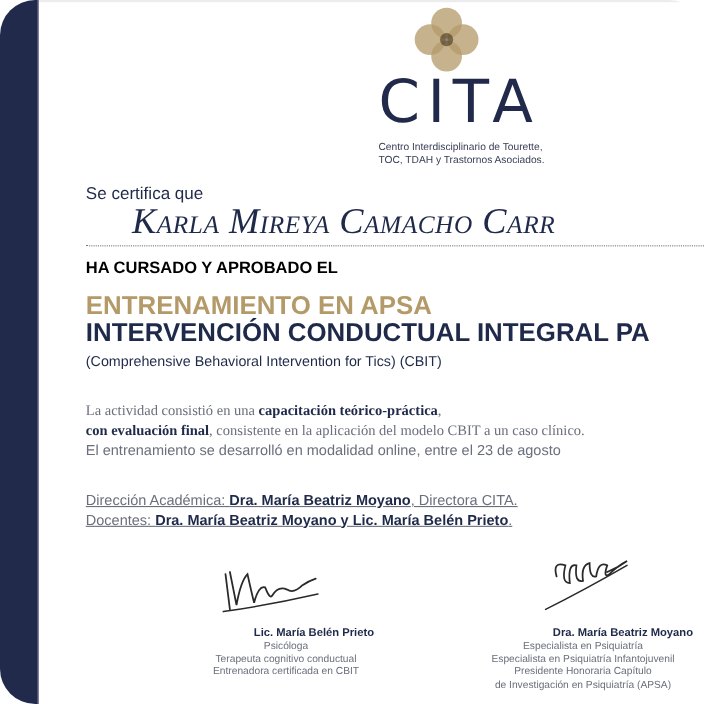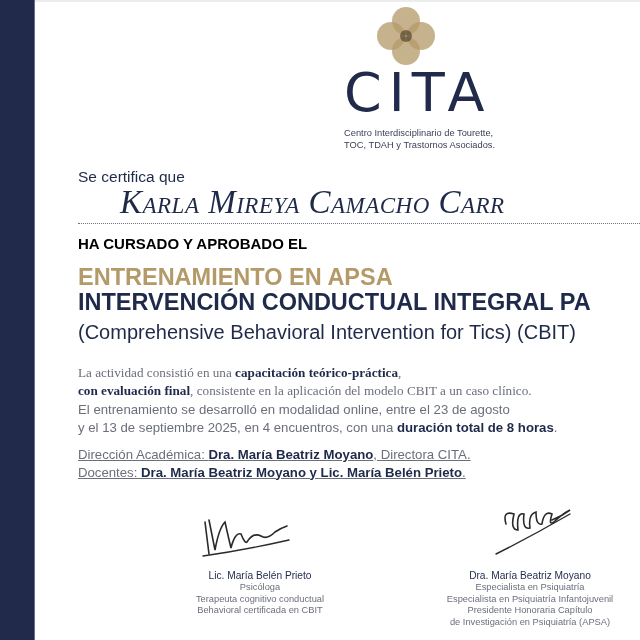--- a/index.html
+++ b/index.html
@@ -11,20 +11,21 @@
       background: #ffffff;
     }
     .page {
       position: relative;
       width: 640px;
       height: 640px;
       background: #ffffff;
       overflow: hidden;
       font-family: "Liberation Sans", "DejaVu Sans", sans-serif;
       color: #1f2a4a;
+      border-radius: 32px;
     }
     .top-strip {
       position: absolute;
       left: 0; top: 0;
       width: 640px; height: 2px;
       background: #ececec;
     }
     .left-band {
       position: absolute;
       left: 0; top: 0;
@@ -111,21 +112,21 @@
       left: 78px; top: 288px;
       font-size: 23.5px;
       font-weight: 700;
       line-height: 28px;
       color: #1f2a4a;
       white-space: nowrap;
     }
     .course-paren {
       position: absolute;
       left: 78px; top: 321px;
-      font-size: 20px;
+      font-size: 13px;
       color: #1f2a4a;
       white-space: nowrap;
     }
     .para {
       position: absolute;
       left: 78px;
       font-size: 13.2px;
       line-height: 17.5px;
       color: #6b6f7c;
       white-space: nowrap;
@@ -139,22 +140,23 @@
       position: absolute;
       text-align: center;
       color: #6b6f7c;
       font-size: 9.3px;
       line-height: 11.5px;
       white-space: nowrap;
     }
     .sig .sig-name {
       color: #1f2a4a;
       font-size: 10.2px;
-      font-weight: 400;
+      font-weight: 700;
       line-height: 13px;
+      text-align: right;
     }
     .sig-left { left: 180px; top: 569px; width: 160px; }
     .sig-right { left: 430px; top: 569px; width: 200px; }
     .sig-svg-left {
       position: absolute;
       left: 195px; top: 510px;
       width: 100px; height: 52px;
     }
     .sig-svg-right {
       position: absolute;
@@ -193,42 +195,41 @@
   <div class="course-navy">INTERVENCIÓN CONDUCTUAL INTEGRAL PA</div>
   <div class="course-paren">(Comprehensive Behavioral Intervention for Tics) (CBIT)</div>
 
   <div class="para p1">
     <div><span>La actividad consistió en una </span><b>capacitación teórico-práctica</b><span>,</span></div>
     <div><b>con evaluación final</b><span>, consistente en la aplicación del modelo CBIT a un caso clínico.</span></div>
   </div>
 
   <div class="para p2">
     <div>El entrenamiento se desarrolló en modalidad online, entre el 23 de agosto</div>
-    <div><span>y el 13 de septiembre 2025, en 4 encuentros, con una </span><b>duración total de 8 horas</b><span>.</span></div>
   </div>
 
   <div class="para p3">
     <div><span>Dirección Académica: </span><b>Dra. María Beatriz Moyano</b><span>, Directora CITA.</span></div>
     <div><span>Docentes: </span><b>Dra. María Beatriz Moyano y Lic. María Belén Prieto</b><span>.</span></div>
   </div>
 
   <svg class="sig-svg-left" viewBox="0 0 100 52">
     <path d="M10 12 L14 44 M14 10 Q18 30 20 40 Q24 18 30 12 Q34 30 36 38 Q40 22 46 24 Q50 34 52 32 Q58 22 66 26 Q72 30 80 22 Q86 18 92 16" fill="none" stroke="#2a2a2a" stroke-width="1.6" stroke-linecap="round"></path>
     <path d="M8 46 Q50 40 94 30" fill="none" stroke="#2a2a2a" stroke-width="1.4" stroke-linecap="round"></path>
   </svg>
   <svg class="sig-svg-right" viewBox="0 0 82 60">
     <path d="M14 24 Q10 10 22 14 Q18 30 26 30 Q24 12 32 14 Q30 30 38 28 Q36 14 44 12 Q44 26 50 24 Q52 10 60 14 Q56 26 62 22 Q70 14 78 10 Q70 16 60 20" fill="none" stroke="#2a2a2a" stroke-width="1.6" stroke-linecap="round"></path>
     <path d="M4 54 Q40 36 78 14" fill="none" stroke="#2a2a2a" stroke-width="1.4" stroke-linecap="round"></path>
   </svg>
 
   <div class="sig sig-left">
     <div class="sig-name">Lic. María Belén Prieto</div>
     <div>Psicóloga</div>
     <div>Terapeuta cognitivo conductual</div>
-    <div>Behavioral certificada en CBIT</div>
+    <div>Entrenadora certificada en CBIT</div>
   </div>
 
   <div class="sig sig-right">
     <div class="sig-name">Dra. María Beatriz Moyano</div>
     <div>Especialista en Psiquiatría</div>
     <div>Especialista en Psiquiatría Infantojuvenil</div>
     <div>Presidente Honoraria Capítulo</div>
     <div>de Investigación en Psiquiatría (APSA)</div>
   </div>
 </div>

